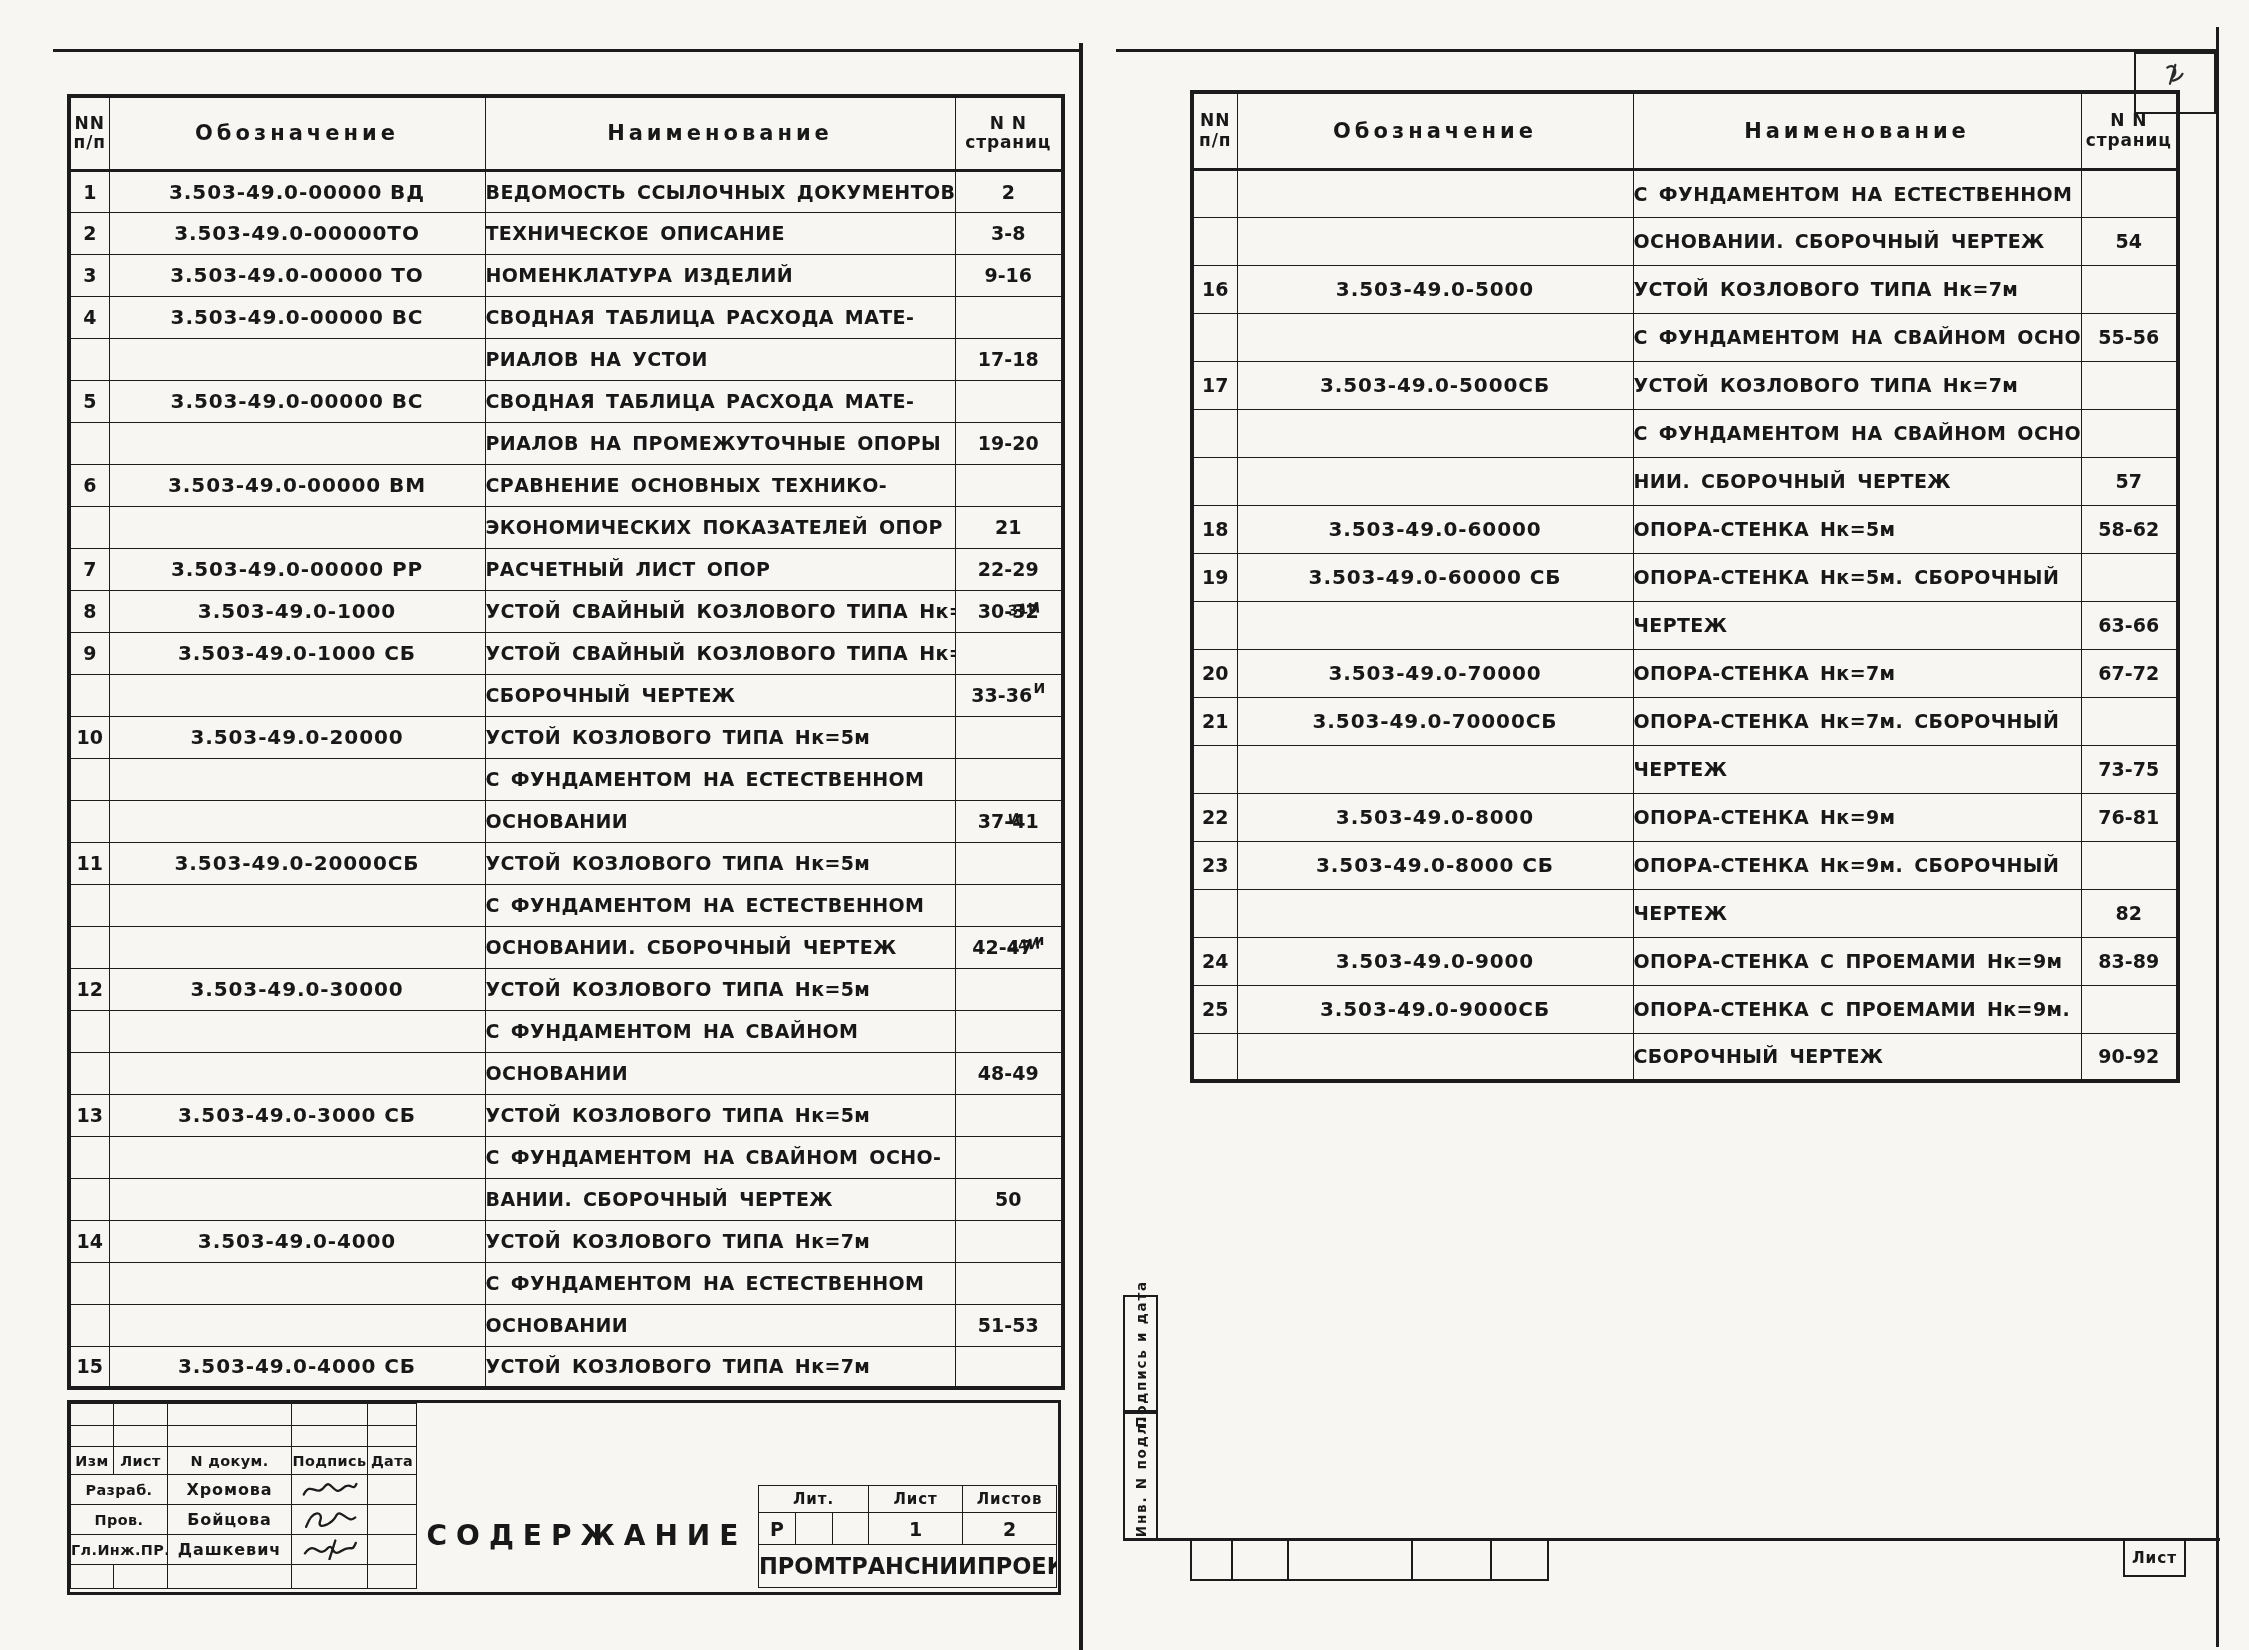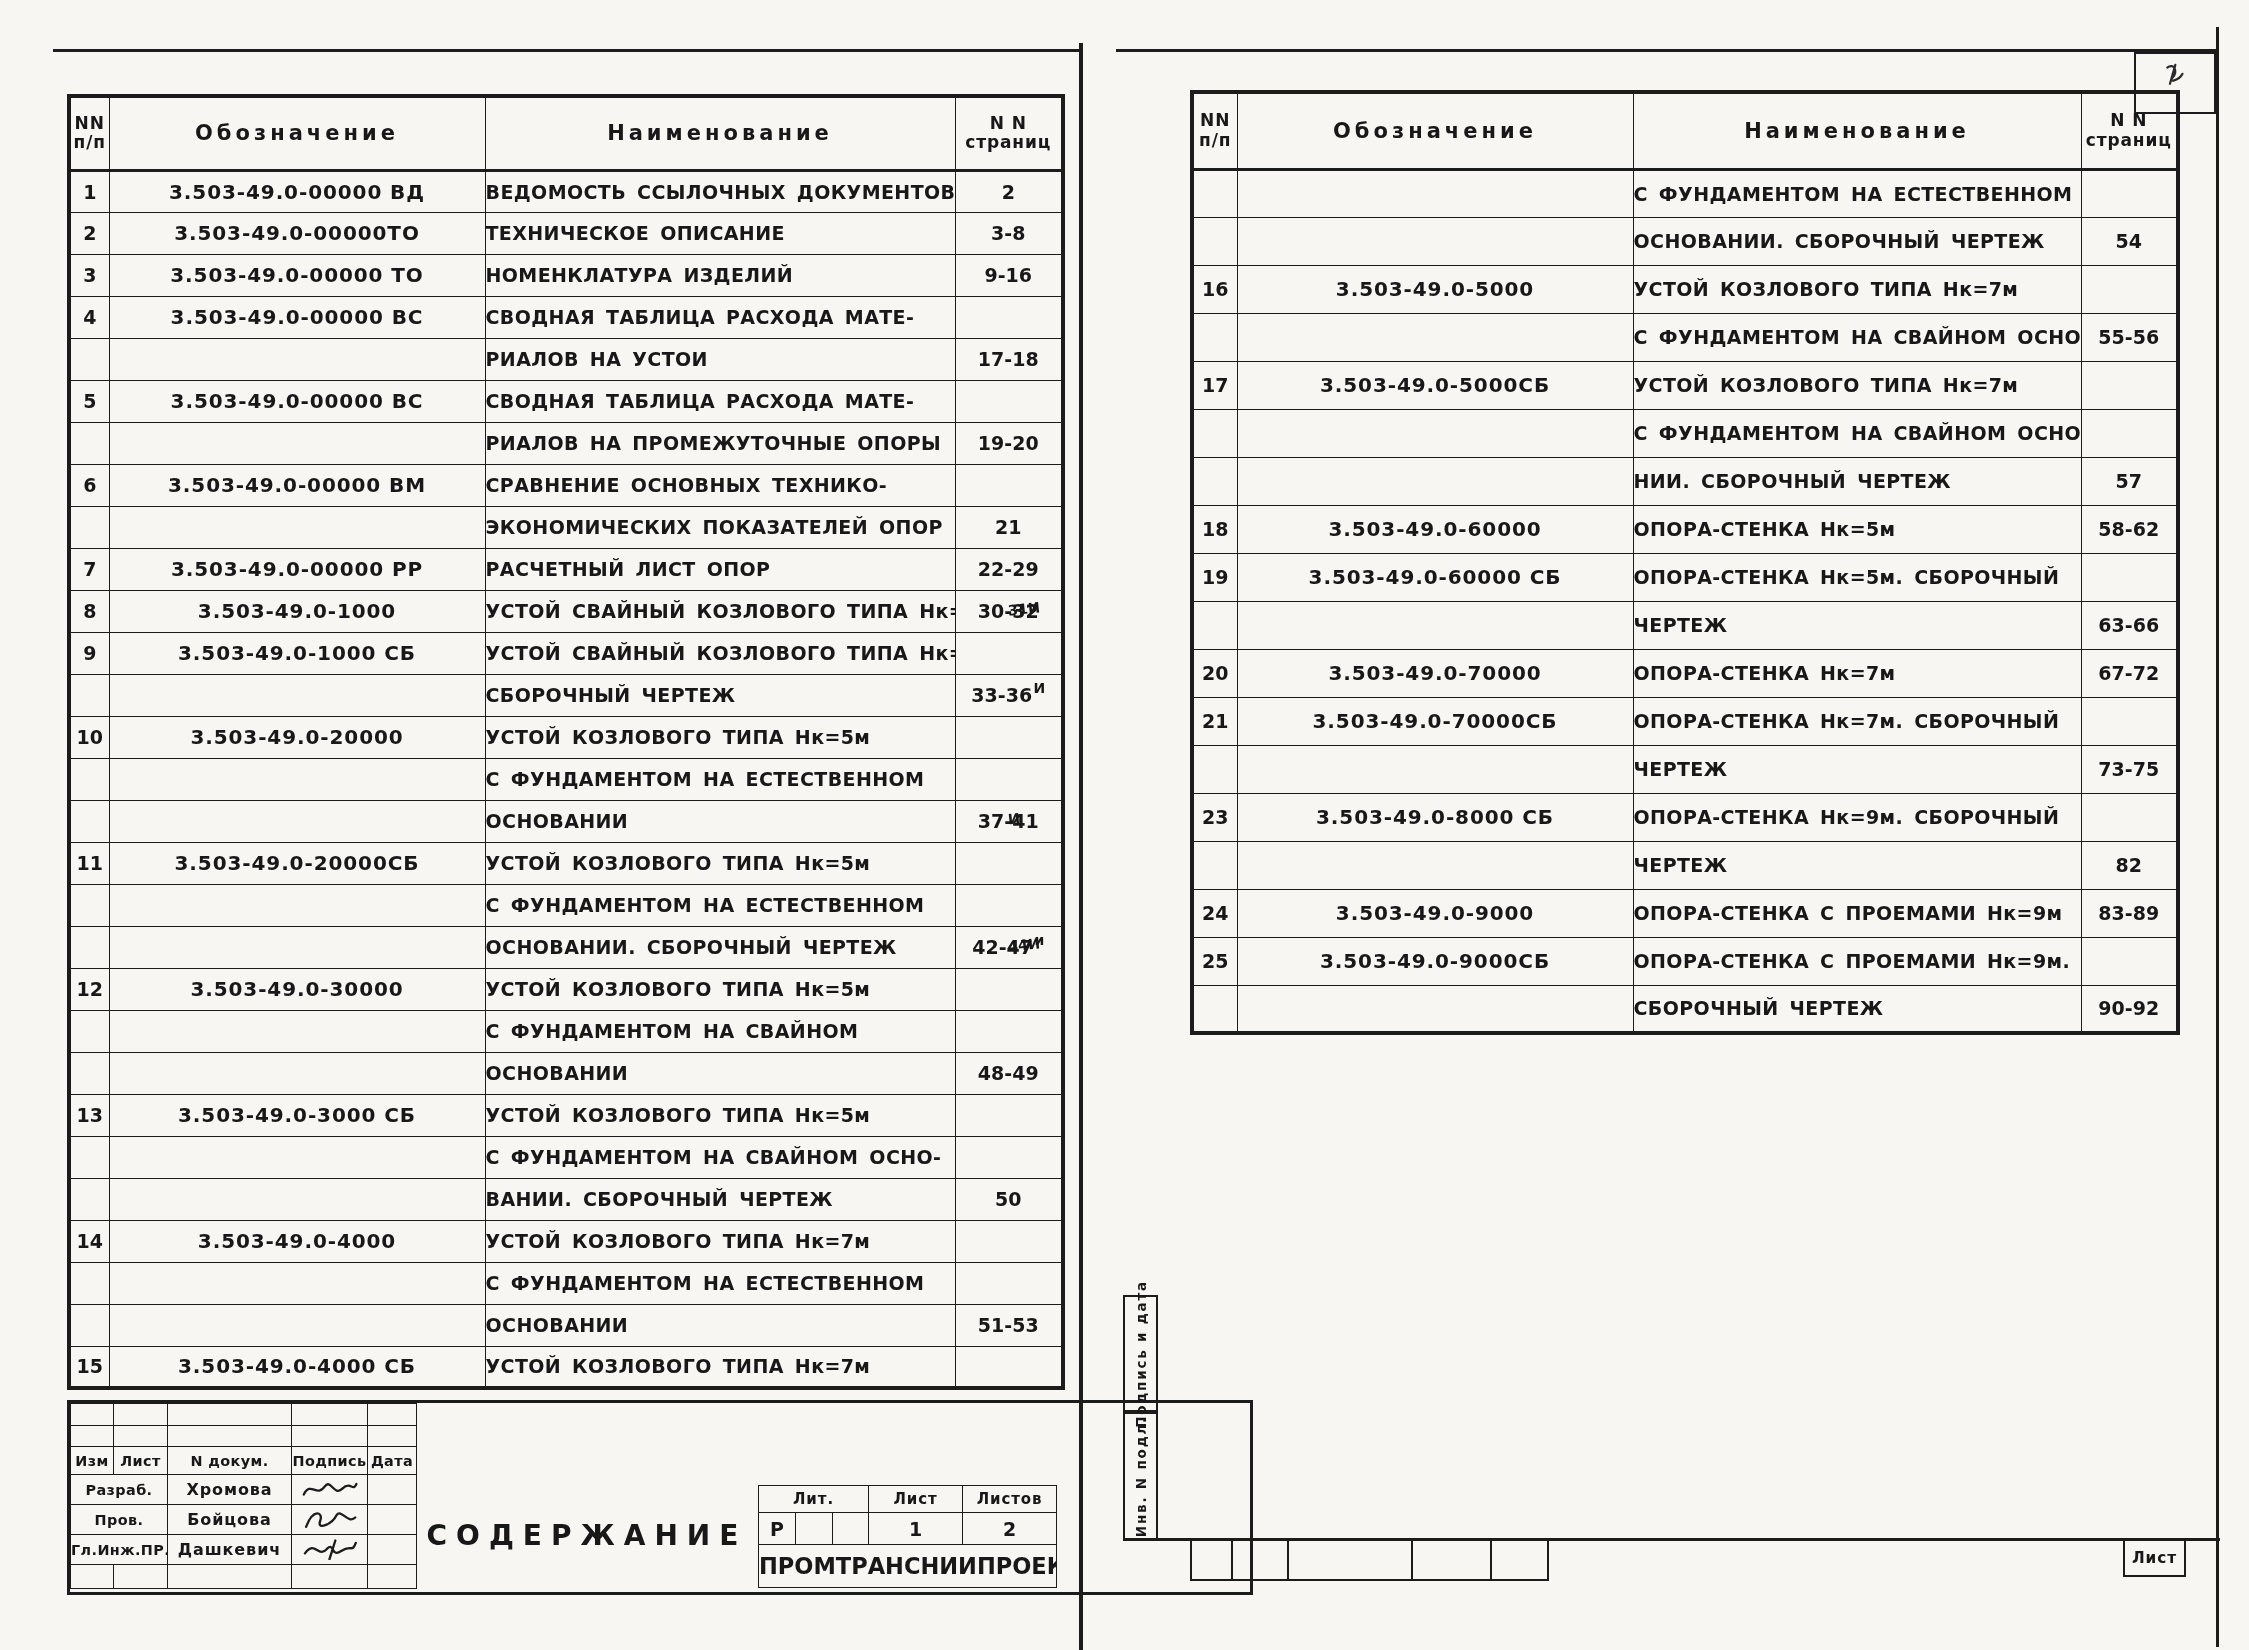--- a/index.html
+++ b/index.html
@@ -30,21 +30,21 @@
   td.c-name{text-align:left;padding-left:11.7px;font-size:19px;letter-spacing:0.4px;word-spacing:4px;}
   td.c-pages{text-align:center;font-size:19px;}
   .pw{position:relative;display:flex;align-items:center;justify-content:center;height:100%;}
   .sup-above{
     position:absolute;top:0.9px;left:50%;transform:rotate(-6deg);
     font-size:14.4px;font-weight:700;letter-spacing:0;
   }
   .sup-after{display:inline-block;font-size:14px;transform:translateY(-7.2px);margin-left:1.3px;}
   
   .stamp{
-    position:absolute;left:67px;top:1400px;width:1186px;height:195px;
+    position:absolute;left:67px;top:1400px;width:994px;height:195px;
     border:3.6px solid #1c1c1c;box-sizing:border-box;
   }
   table.stamp-left{
     position:absolute;left:0;top:0;border-collapse:collapse;table-layout:fixed;
   }
   table.stamp-left td,table.stamp-left th{
     border:1.8px solid #1c1c1c;padding:0;overflow:hidden;white-space:nowrap;
     font-weight:700;color:#181818;text-align:center;vertical-align:middle;
   }
   .st-label{font-size:14.4px;letter-spacing:0.4px;}
@@ -680,20 +680,30 @@
           <td class="c-num"></td>
           <td class="c-desig"></td>
           <td class="c-name">ЧЕРТЕЖ</td>
           <td class="c-pages">
             <div class="pw">
               <span>73-75</span>
             </div>
           </td>
         </tr>
         <tr>
+          <td class="c-num">22</td>
+          <td class="c-desig">3.503-49.0-8000</td>
+          <td class="c-name">ОПОРА-СТЕНКА Нк=9м</td>
+          <td class="c-pages">
+            <div class="pw">
+              <span>76-81</span>
+            </div>
+          </td>
+        </tr>
+        <tr>
           <td class="c-num">23</td>
           <td class="c-desig">3.503-49.0-8000 СБ</td>
           <td class="c-name">ОПОРА-СТЕНКА Нк=9м. СБОРОЧНЫЙ</td>
           <td class="c-pages">
             <div class="pw">
               <span></span>
             </div>
           </td>
         </tr>
         <tr>

